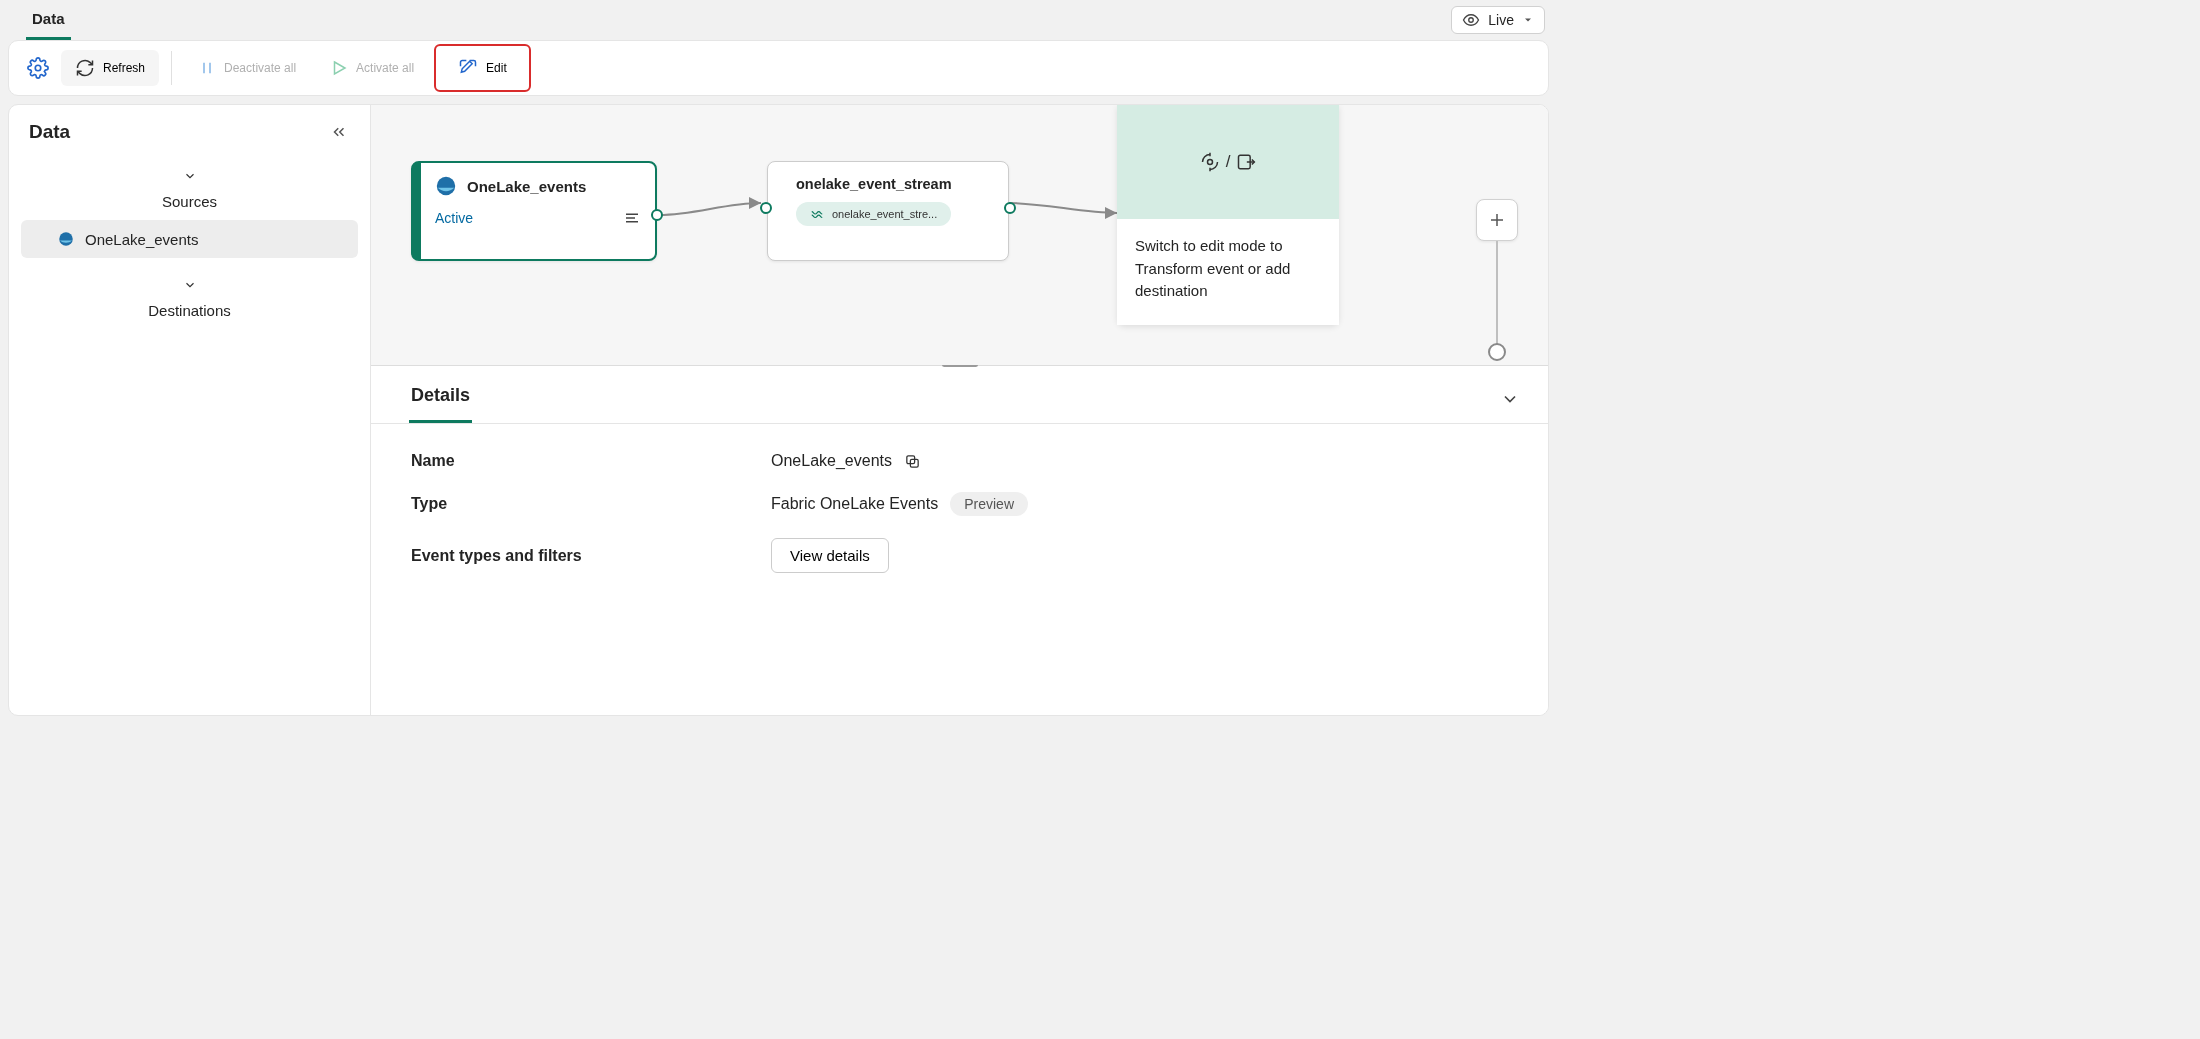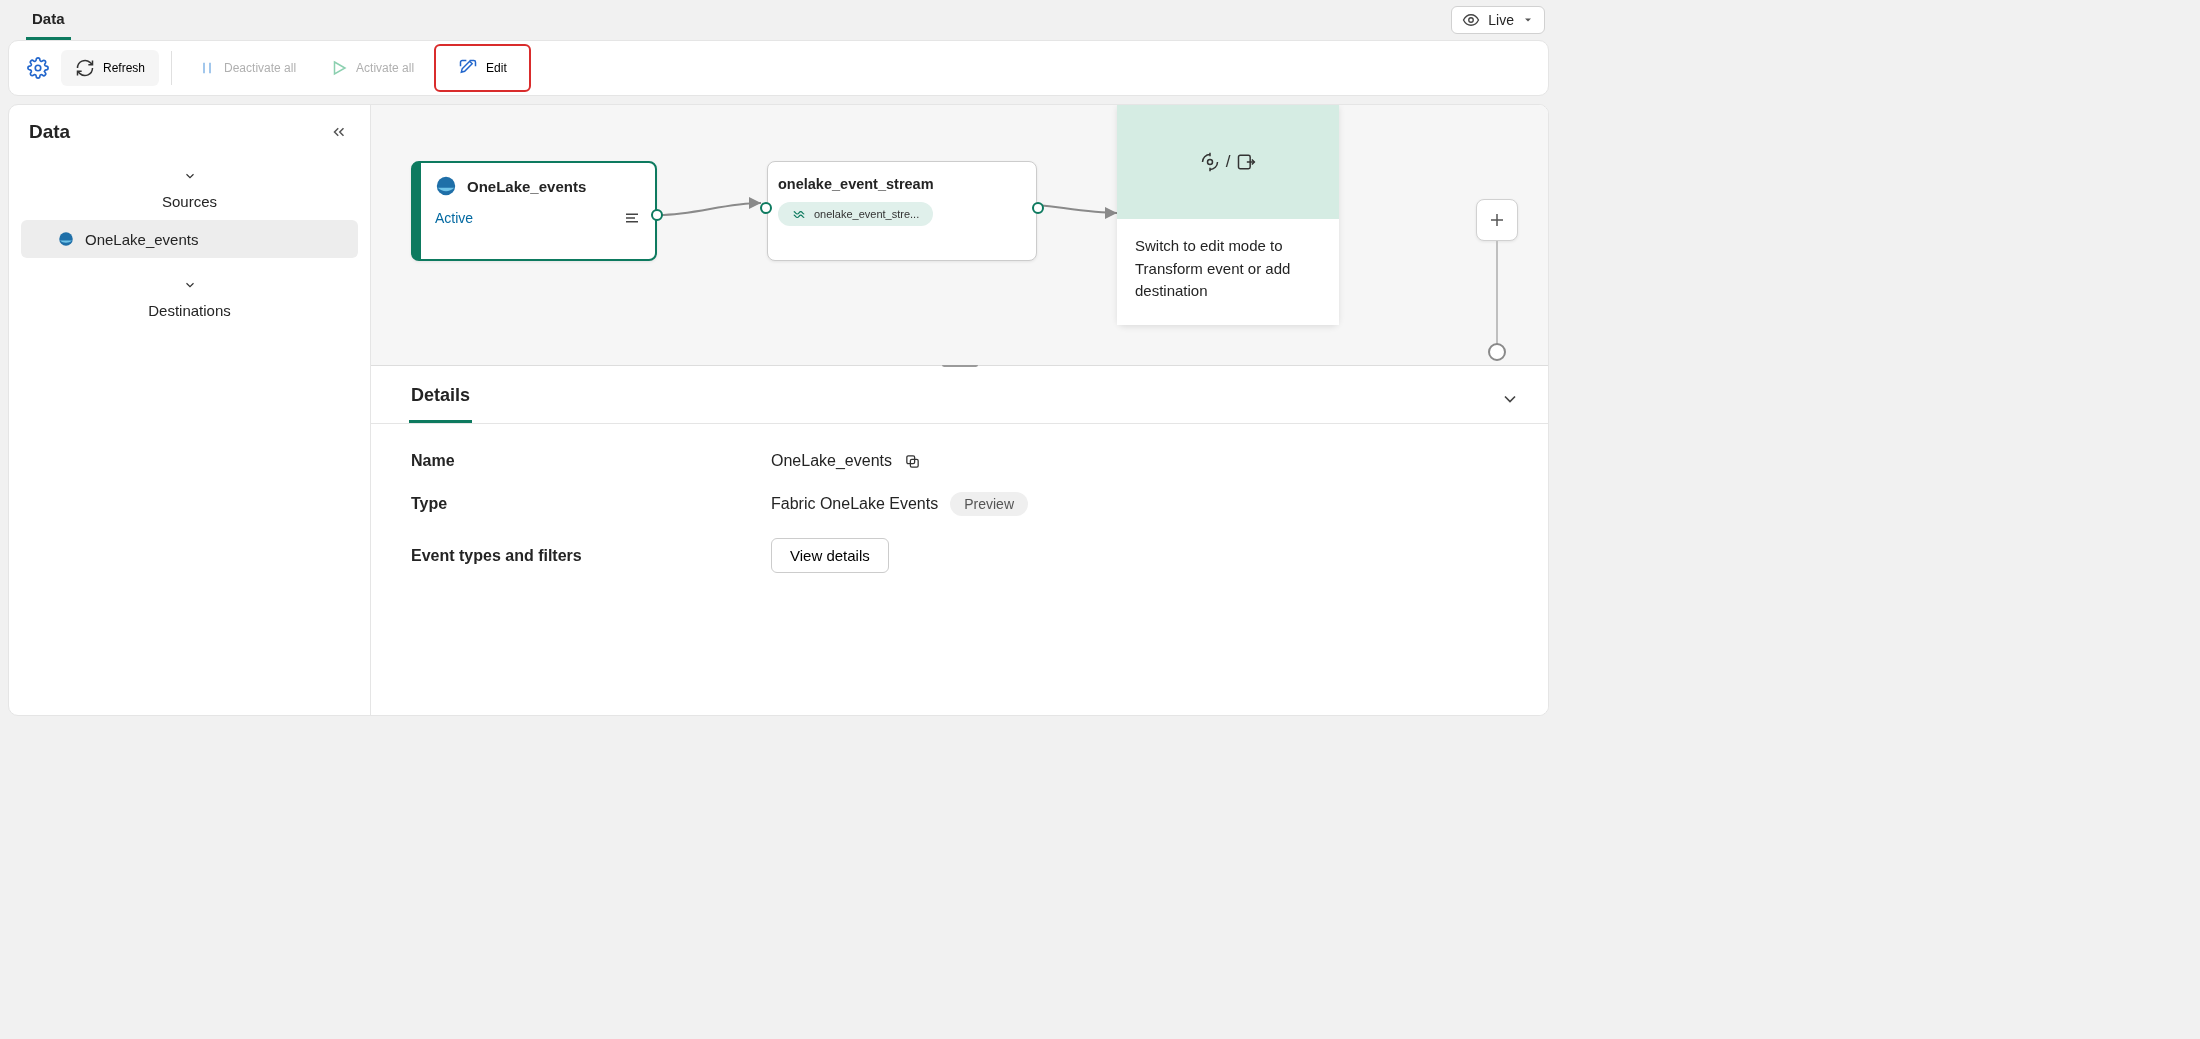--- a/index.html
+++ b/index.html
@@ -150,22 +150,22 @@
   .node-source {
     left: 40px; top: 56px;
     width: 246px; height: 100px;
     border: 2px solid #0d7a5f;
     border-left: 10px solid #0d7a5f;
   }
   .node-source .row1 { display:flex; align-items:center; gap:10px; padding:12px 14px 2px 14px; font-weight:600; font-size:15px;}
   .node-source .row2 { display:flex; align-items:center; justify-content:space-between; padding:10px 14px 0 14px; font-size:14px; color:#0369a1;}
   .node-stream {
     left: 396px; top: 56px;
-    width: 270px; height: 100px;
-    padding: 14px 10px;
+    width: 242px; height: 100px;
+    padding: 14px 28px;
   }
   .node-stream .title { font-weight:600; font-size:14.5px; margin-bottom:10px; }
   .pill {
     display:inline-flex; align-items:center; gap:8px;
     background:#e0f0eb; color:#333;
     border-radius:16px; padding:5px 14px; font-size:11px;
   }
   .node-dest {
     left: 746px; top: 0;
     width: 222px;

